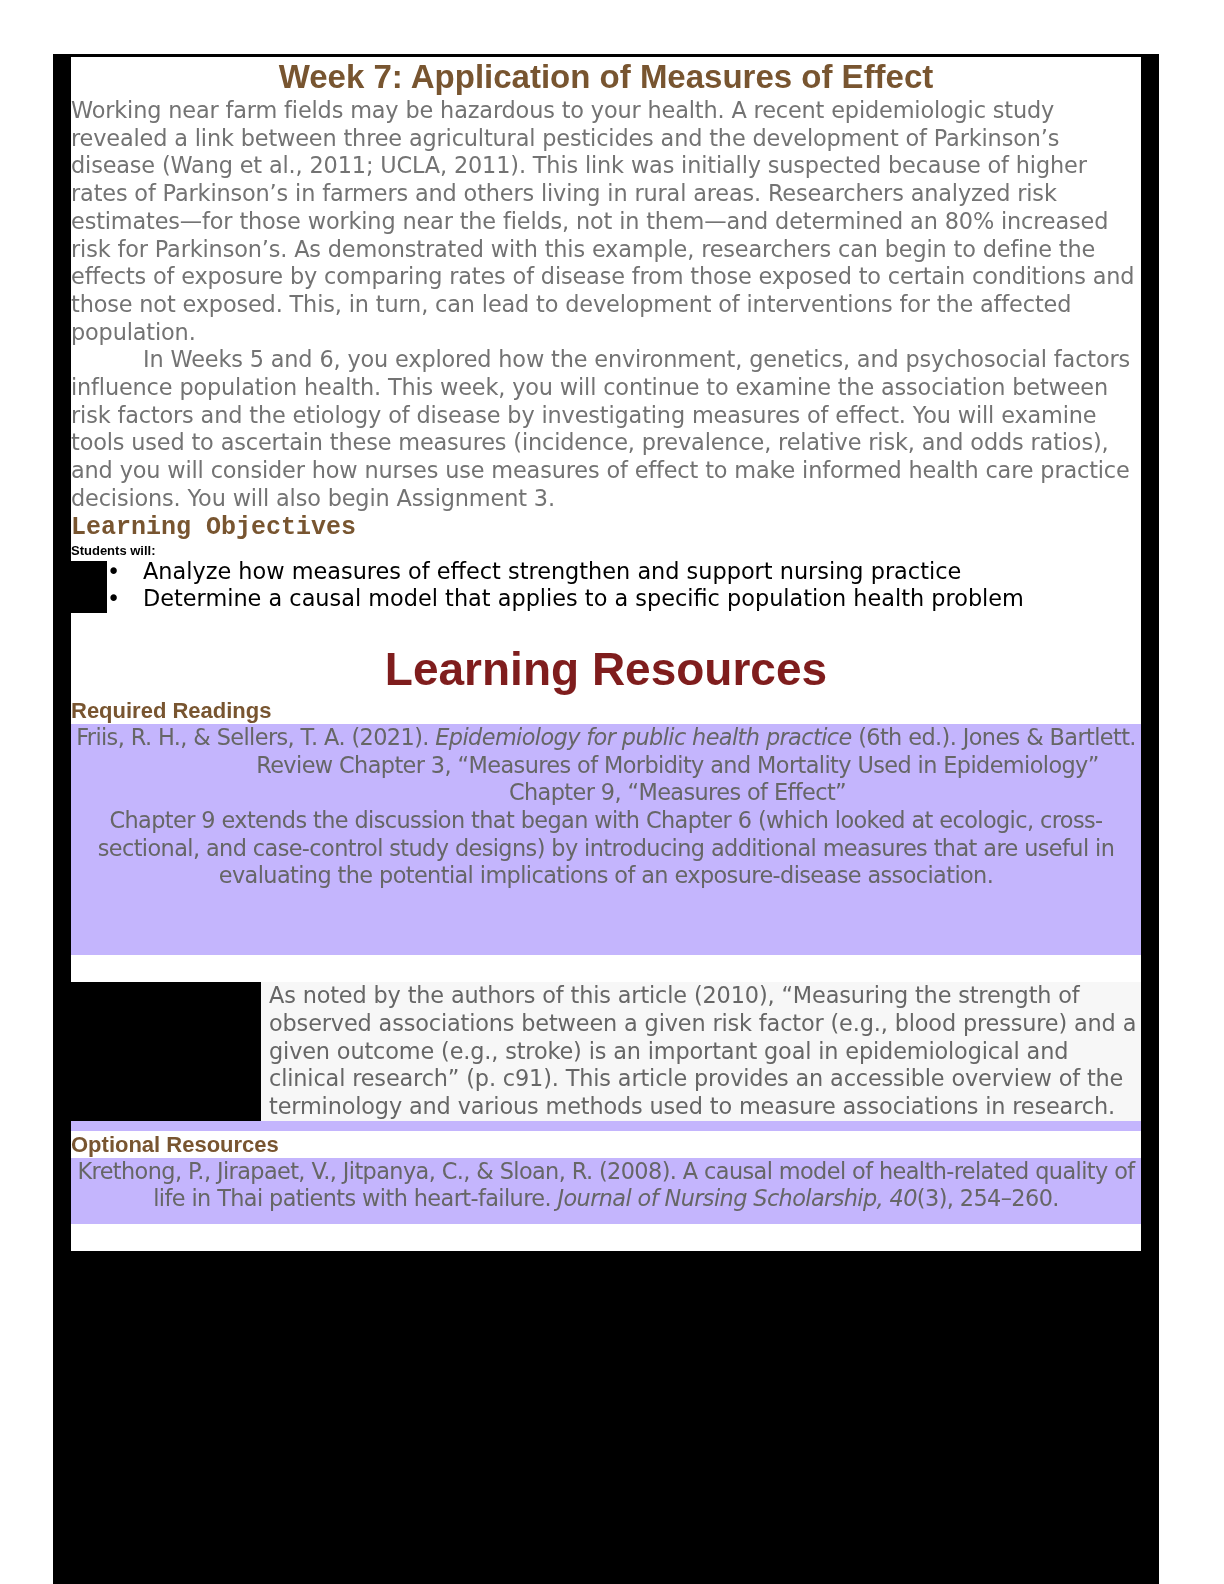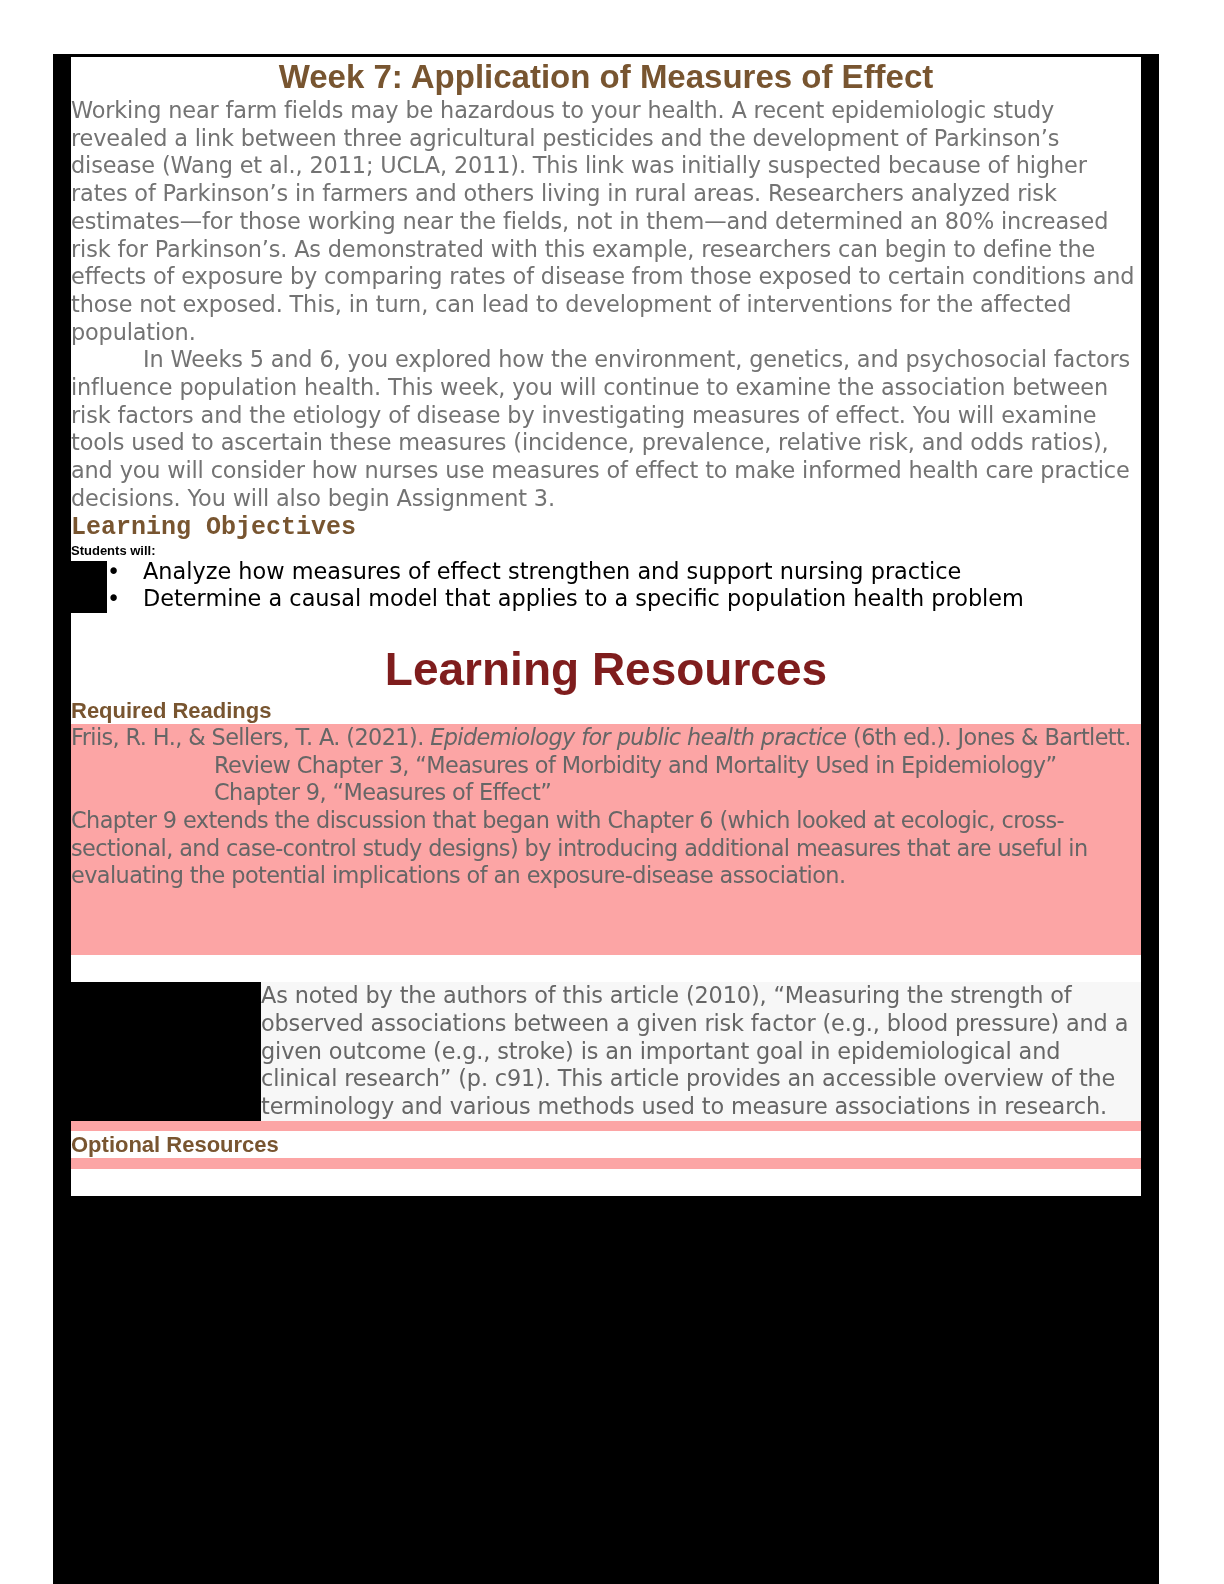--- a/index.html
+++ b/index.html
@@ -42,28 +42,28 @@
       text-align: center; line-height: 56px; margin: 0; padding-top: 28px;
     }
     .sub-head {
       font-family: "Liberation Sans", sans-serif; font-size: 22px; color: #785530;
       line-height: 27px; margin: 0;
     }
     .gray {
       font-family: "DejaVu Sans", sans-serif; font-size: 22.4px; color: #666666;
       line-height: 27.7px; margin: 0; letter-spacing: -0.6px; transform-origin: left;
     }
-    .dark { background: #fca5a5; }
+    .dark { background: #c4b5fd; text-align: center; }
     .ref-indent { padding-left: 143px; }
     .link { text-decoration: underline; }
     .quote-row { display: flex; }
     .quote-left { width: 190px; background: #000; }
     .quote-box {
       flex: 1; background: #f7f7f7; font-family: "DejaVu Sans", sans-serif; font-size: 22.4px;
-      color: #666666; line-height: 27.7px; padding: 0 0 0 0; letter-spacing: -0.15px;
+      color: #666666; line-height: 27.7px; padding: 0 0 0 8px; letter-spacing: -0.15px;
     }
     i { font-style: italic; }
   </style>
 </head>
 <body>
 
 <div class="frame"></div>
 
 <div class="page">
   <div class="white">
@@ -105,17 +105,20 @@
     <div class="quote-box">As noted by the authors of this article (2010), “Measuring the strength of observed associations between a given risk factor (e.g., blood pressure) and a given outcome (e.g., stroke) is an important goal in epidemiological and clinical research” (p. c91). This article provides an accessible overview of the terminology and various methods used to measure associations in research.</div>
   </div>
 
   <div class="dark" style="height:10px"></div>
 
   <div class="white">
     <h3 class="sub-head">Optional Resources</h3>
   </div>
 
   <div class="dark">
+    <p class="gray">
+      <span>Krethong, P., Jirapaet, V., Jitpanya, C., &amp; Sloan, R. (2008). A causal model of health-related quality of life in Thai patients with heart-failure. </span><i>Journal of Nursing Scholarship, 40</i><span>(3), 254–260.</span>
+    </p>
     <div style="height:11px"></div>
   </div>
 
   <div class="white" style="height:27px"></div>
 </div>
 
 </body></html>

